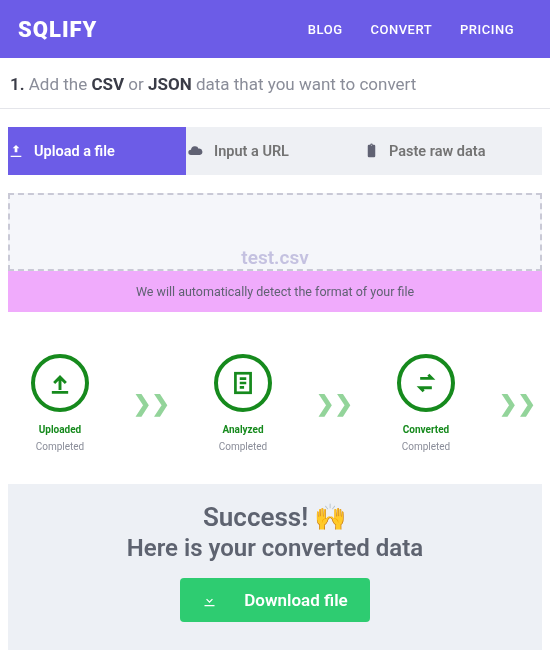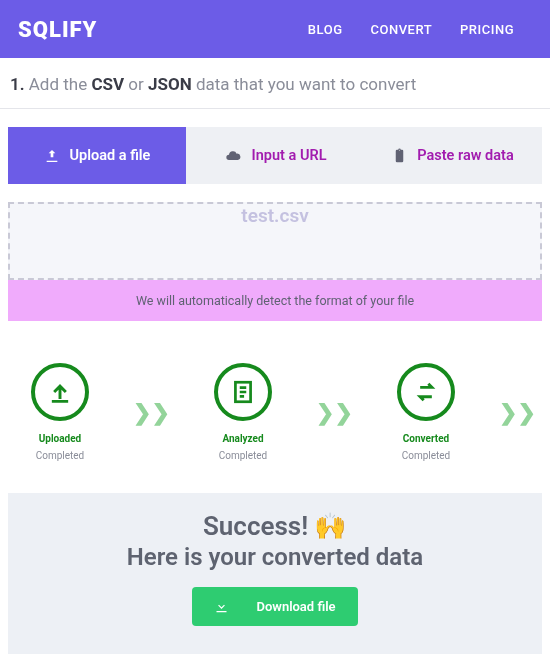--- a/index.html
+++ b/index.html
@@ -5,40 +5,40 @@
 *{box-sizing:border-box;margin:0;padding:0;font-family:-apple-system,BlinkMacSystemFont,"Segoe UI",Roboto,Arial,sans-serif}
 body{width:550px;background:#fff}
 .header{background:#6c5ce7;display:flex;align-items:center;justify-content:space-between;padding:16px 36px 16px 18px;height:58px}
 .logo{color:#fff;font-weight:900;font-size:22px;letter-spacing:1px}
 .nav{display:flex;gap:28px}
 .nav a{color:#fff;font-size:13px;font-weight:500;letter-spacing:0.5px;text-decoration:none}
 .step-title{padding:16px 10px 14px;font-size:17px;color:#8a8d99;border-bottom:1px solid #e4e5ea}
 .step-title .num{color:#3a3c47;font-weight:600}
 .step-title b{color:#3a3c47;font-weight:700}
 .tabs{display:flex;margin:18px 8px 0;gap:0}
-.tab{flex:1;display:flex;align-items:center;justify-content:center;gap:10px;height:57px;font-size:14.5px;font-weight:600;cursor:pointer}
+.tab{flex:1;display:flex;align-items:center;justify-content:flex-start;gap:10px;height:48px;font-size:14.5px;font-weight:600;cursor:pointer}
 .tab.active{background:#6c5ce7;color:#fff}
-.tab.inactive{background:#eef0f4;color:#a21caf}
-.dropzone{margin:18px 8px 0;border:2px dashed #c9c9d6;background:#f5f6fa;height:78px;display:flex;align-items:flex-start;justify-content:center}
+.tab.inactive{background:#eef0f4;color:#737373}
+.dropzone{margin:18px 8px 0;border:2px dashed #c9c9d6;background:#f5f6fa;height:78px;display:flex;align-items:flex-end;justify-content:center}
 .dropzone-text{color:#c4c1e0;font-size:19px;font-weight:600}
 .hint{margin:0 8px;background:#f0abfc;padding:13px;text-align:center;font-size:12.5px;color:#606273}
 .steps{display:flex;align-items:center;justify-content:space-between;padding:42px 14px 22px}
 .step{display:flex;flex-direction:column;align-items:center;width:92px}
 .circle{width:58px;height:58px;border-radius:50%;display:flex;align-items:center;justify-content:center}
 .circle.green{border:4px solid #168a1d}
 .circle.purple{border:4px solid #7a5cff}
 .step-label{margin-top:12px;font-size:10px;font-weight:700}
 .step-label.green{color:#168a1d}
 .step-label.purple{color:#7a5cff}
 .step-status{margin-top:6px;font-size:10px;color:#8a8d99}
 .chev{display:flex;gap:2px;color:#93d49a;font-size:22px;font-weight:700}
 .success-box{margin:10px 8px 0;background:#edf0f5;padding:18px 10px 28px;text-align:center}
 .success-title{font-size:26px;color:#5e6370;font-weight:600}
 .success-sub{font-size:24px;color:#5e6370;font-weight:600;margin-top:2px}
-.download-btn{margin-top:16px;background:#2ecc71;color:#fff;border:none;padding:12px 22px;font-size:13px;font-weight:600;border-radius:4px;display:inline-flex;align-items:center;gap:27px;cursor:pointer}
+.download-btn{margin-top:16px;background:#2ecc71;color:#fff;border:none;padding:12px 22px;font-size:17px;font-weight:600;border-radius:4px;display:inline-flex;align-items:center;gap:27px;cursor:pointer}
 svg{display:block}
 </style>
 </head>
 <body>
 
 <div class="header">
   <div class="logo">SQLIFY</div>
   <div class="nav">
     <a>BLOG</a>
     <a>CONVERT</a>

